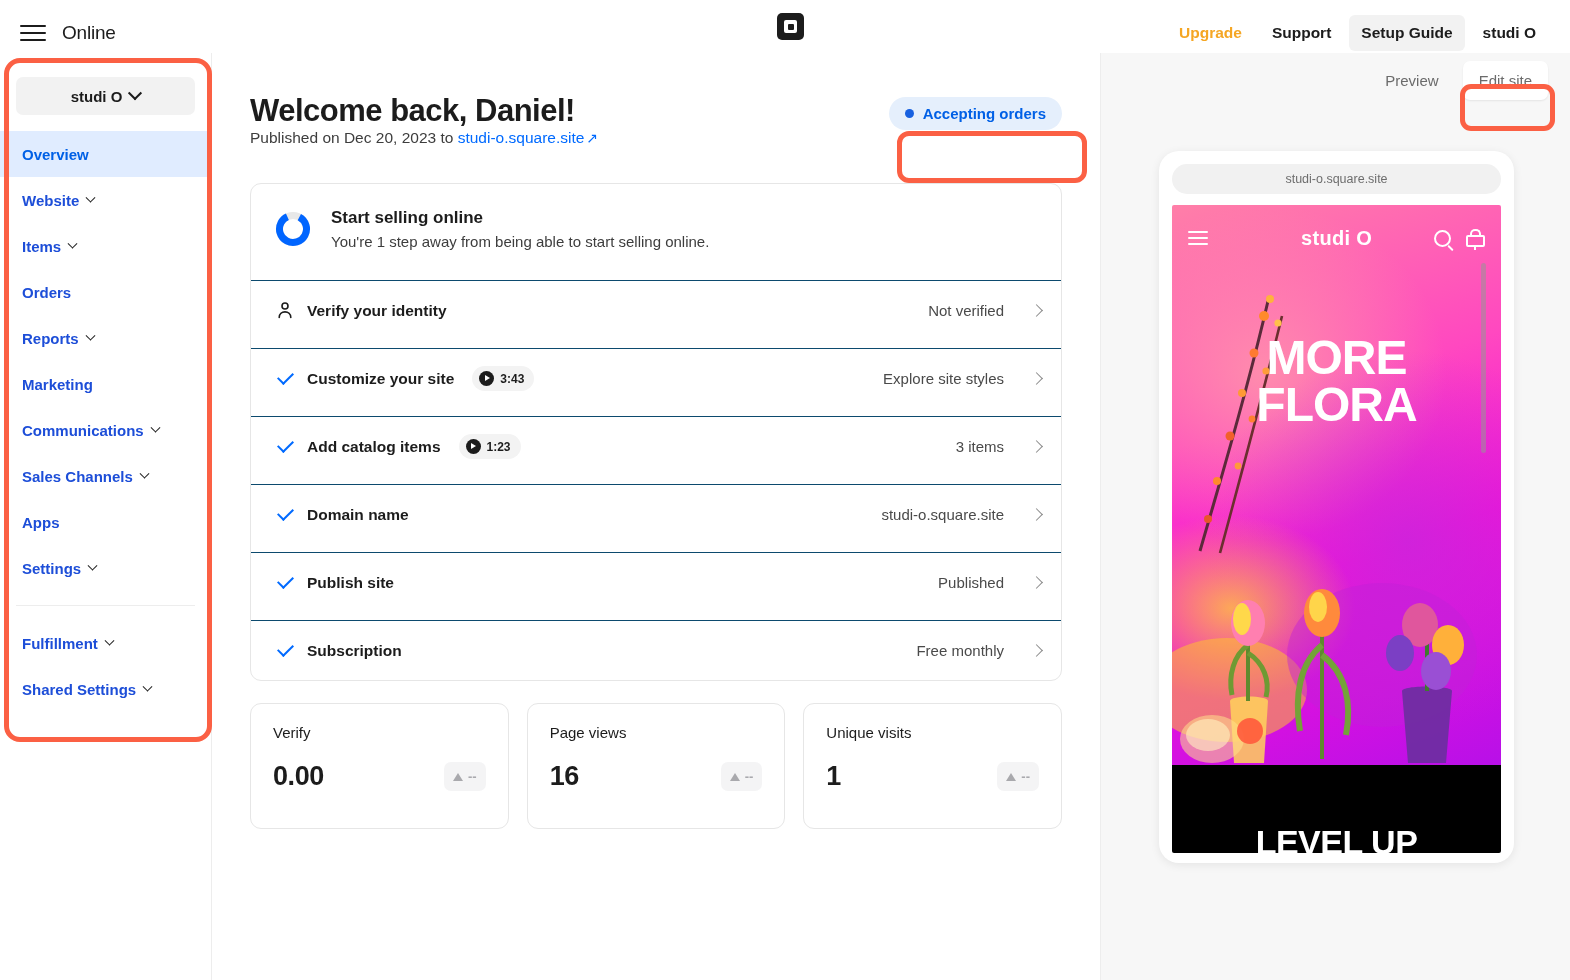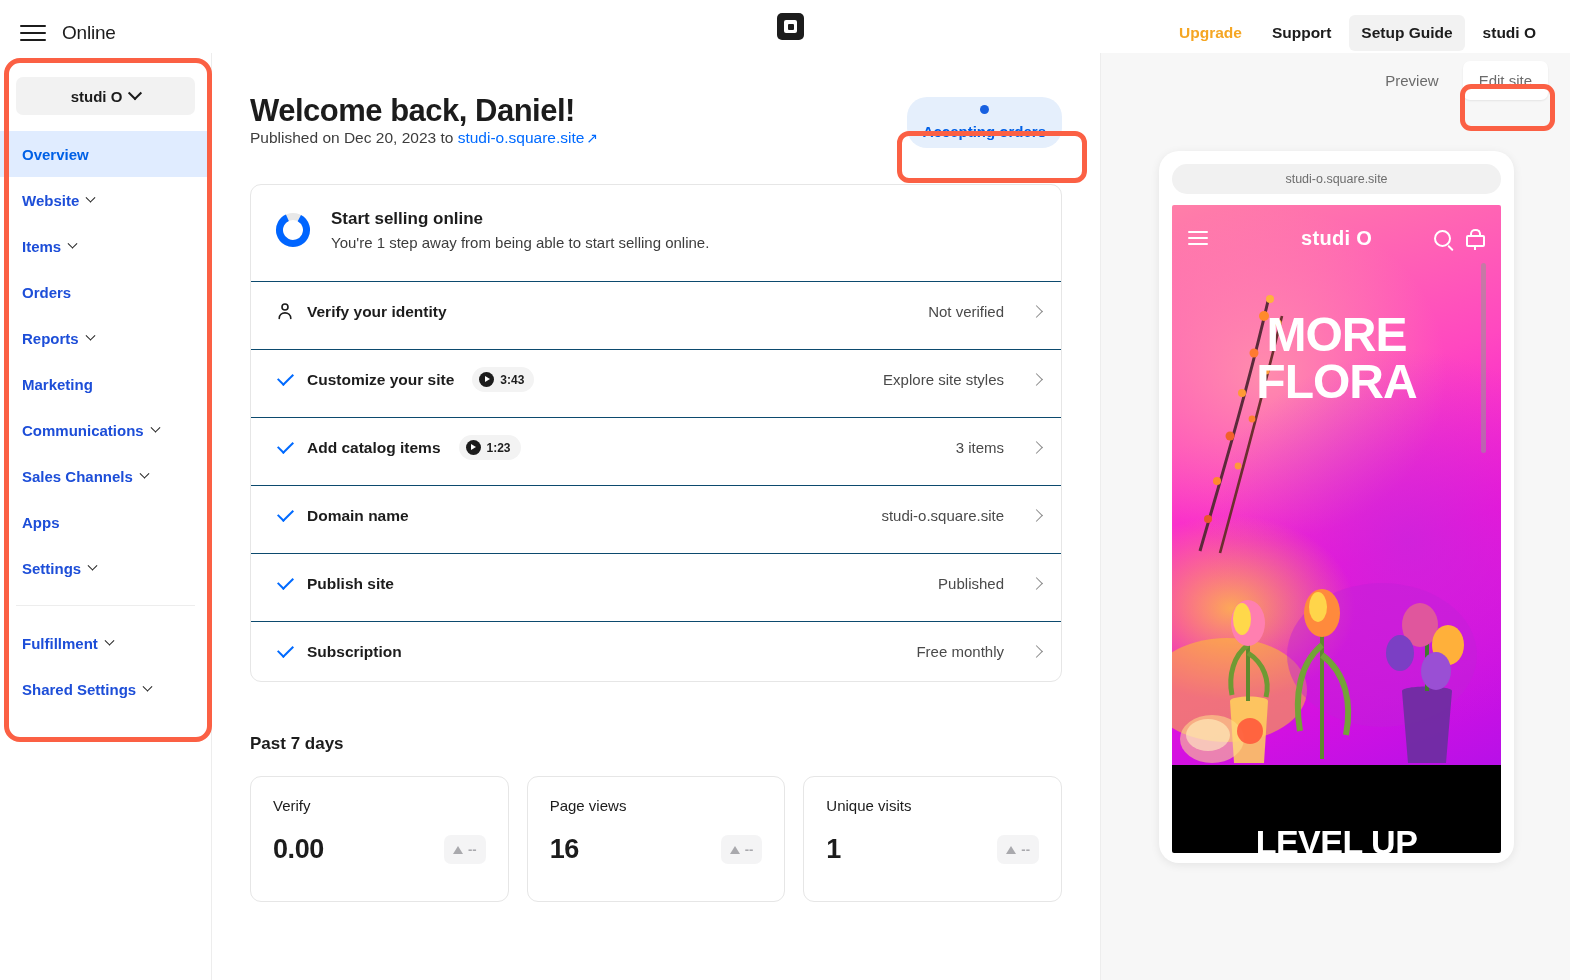--- a/index.html
+++ b/index.html
@@ -67,21 +67,21 @@
   
   .main { position: absolute; top: 53px; left: 212px; width: 888px; height: 927px; background: #fff; padding: 40px 38px 0 38px; overflow: hidden; }
   .welcome-row { display: flex; align-items: flex-start; justify-content: space-between; }
   .welcome-title { font-size: 31px; font-weight: 700; color: #1c1c1c; letter-spacing: -.5px; }
   .published-line { margin-top: 0; font-size: 15.5px; color: #3d3d3d; }
   .published-line a { color: #006aff; text-decoration: none; }
   .arrow-ne { display: inline-block; color: #006aff; font-size: 14px; margin-left: 2px; }
   .accepting-pill {
     display: inline-flex; align-items: center; gap: 9px; background: #e5effc;
     color: #0060e6; font-size: 15px; font-weight: 700; border-radius: 20px; padding: 8px 16px;
-    margin-top: 4px; cursor: pointer; flex-direction: column;
+    margin-top: 4px; cursor: pointer;
   }
   .accepting-pill .bullet { width: 9px; height: 9px; border-radius: 50%; background: #1760e0; }
 
   
   .setup-card { margin-top: 36px; border: 1px solid #e6e6e6; border-radius: 11px; background: #fff; }
   .setup-head { display: flex; align-items: center; gap: 20px; padding: 24px 24px 22px 24px; }
   .ring { width: 36px; height: 36px; flex: none; }
   .setup-head h3 { font-size: 17px; font-weight: 700; color: #1c1c1c; }
   .setup-head p { margin-top: 5px; font-size: 15px; color: #3d3d3d; }
   .setup-row {
@@ -133,21 +133,21 @@
   .hn-burger { width: 20px; display: flex; flex-direction: column; gap: 4px; cursor: pointer; }
   .hn-burger i { display: block; height: 2px; background: #fff; border-radius: 1px; }
   .hn-brand { position: absolute; left: 0; right: 0; text-align: center; font-size: 20px; font-weight: 800; color: #fff; letter-spacing: .3px; pointer-events: none; }
   .hn-actions { margin-left: auto; display: flex; gap: 15px; align-items: center; }
   .ico-search { width: 17px; height: 17px; border: 2px solid #fff; border-radius: 50%; position: relative; }
   .ico-search::after { content:""; position: absolute; right: -5px; bottom: -4px; width: 7px; height: 2px; background:#fff; transform: rotate(45deg); border-radius:1px;}
   .ico-cart { position: relative; width: 19px; height: 18px; }
   .ico-cart .body { position: absolute; bottom: 0; left: 0; width: 19px; height: 12px; border: 2px solid #fff; border-radius: 2px; }
   .ico-cart .handle { position: absolute; top: 0; left: 4px; width: 11px; height: 7px; border: 2px solid #fff; border-bottom: none; border-radius: 5px 5px 0 0; }
   .ico-cart .stem { position: absolute; bottom: -3px; left: 8px; width: 2px; height: 5px; background: #fff; }
-  .hero-head { position: relative; z-index: 4; margin-top: 41px; text-align: center; color: #fff; font-size: 48px; font-weight: 800; line-height: .97; letter-spacing: -1px; }
+  .hero-head { position: relative; z-index: 4; margin-top: 64px; text-align: center; color: #fff; font-size: 48px; font-weight: 800; line-height: .97; letter-spacing: -1px; }
   .stems { position: absolute; left: 18px; top: 56px; width: 110px; height: 300px; z-index: 2; }
   .flowers { position: absolute; bottom: 0; left: 0; right: 0; height: 270px; z-index: 3; }
   .band { height: 88px; background: #000; display: flex; align-items: flex-end; justify-content: center; }
   .band span { font-size: 34px; font-weight: 800; color: #fff; letter-spacing: -.5px; line-height: 1; transform: translateY(6px); }
   .scrollbar { position: absolute; right: 15px; top: 58px; width: 5px; height: 560px; }
   .scrollbar .thumb { width: 5px; height: 190px; background: rgba(150,150,150,.55); border-radius: 3px; }
 </style>
 </head>
 <body>
 
@@ -313,21 +313,20 @@
       <div class="setup-row">
         <span class="row-icon">
             <i class="check"></i>
           </span>
         <span class="row-label">Subscription</span>
         <span class="row-value">Free monthly</span>
         <span class="row-chevron"></span>
       </div>
     </div>
 
-    <div class="section-title">Past 7 days</div>
     <div class="stats-row">
       <div class="stat-card">
         <div class="stat-label">Verify</div>
         <div class="stat-bottom">
           <div class="stat-value">0.00</div>
           <div class="delta-chip">
             <span class="delta-tri"></span>
             <span class="delta-txt">--</span>
           </div>
         </div>

